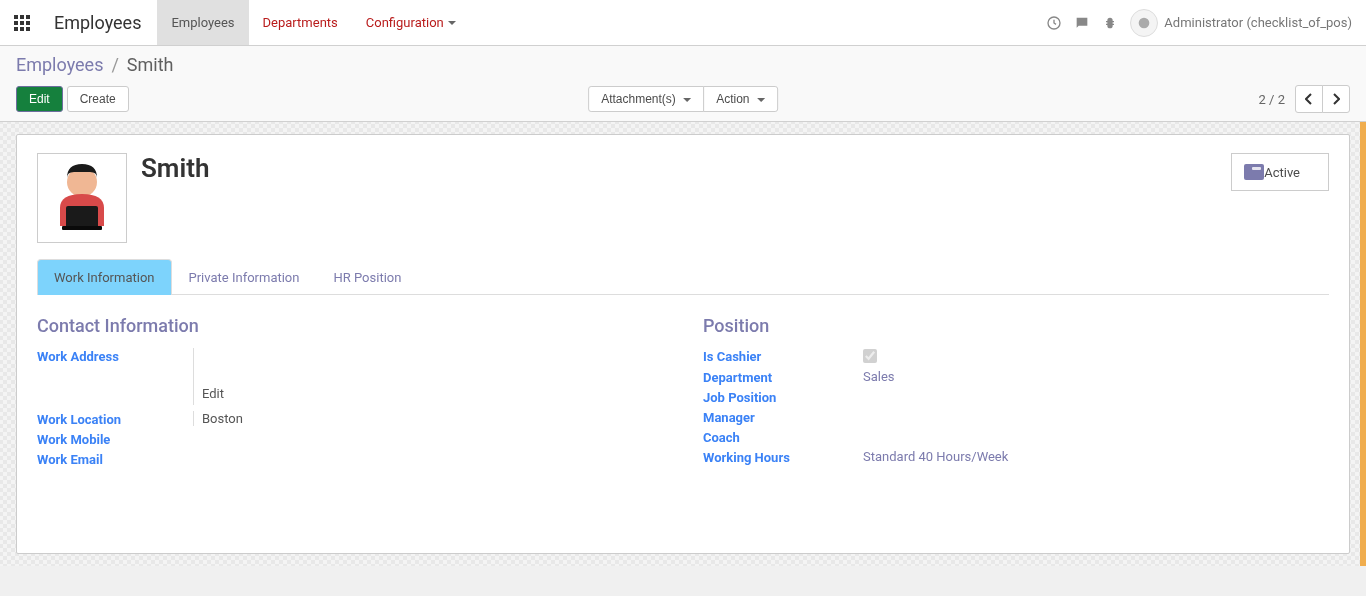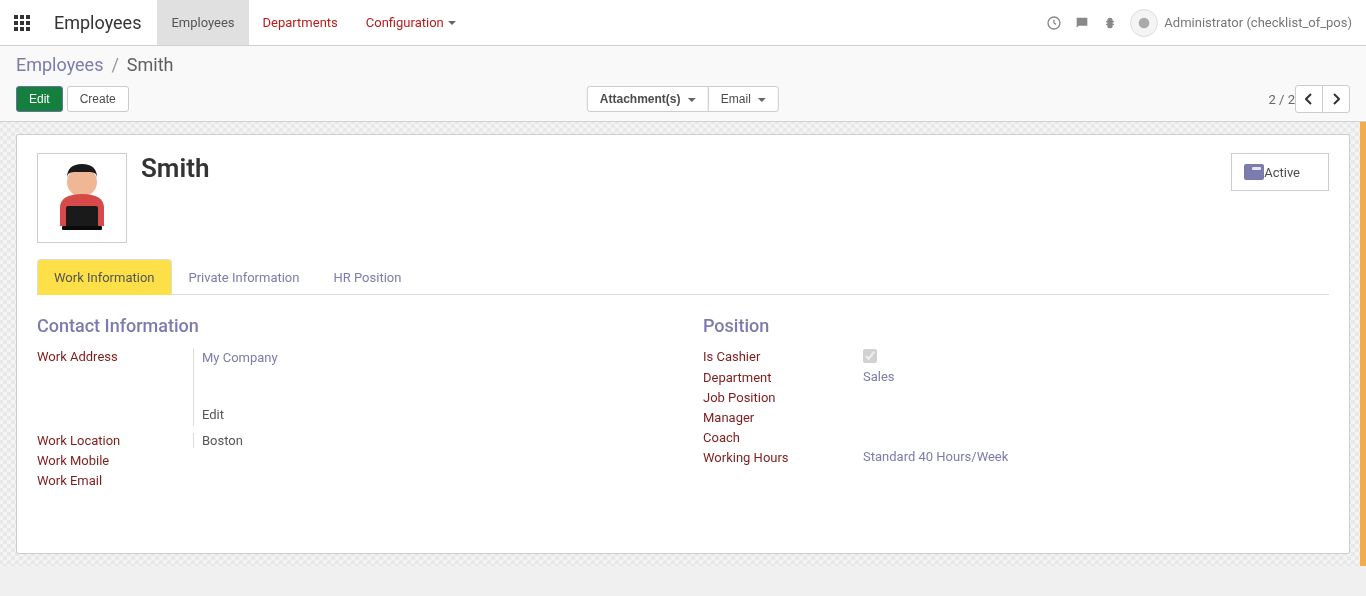--- a/index.html
+++ b/index.html
@@ -146,29 +146,29 @@
     .btn-group {
       display: flex;
     }
     .btn-group .btn {
       border-radius: 0;
       margin-left: -1px;
     }
     .btn-group .btn:first-child {
       border-radius: 3px 0 0 3px;
       margin-left: 0;
-      font-weight: bold;
     }
     .btn-group .btn:last-child {
       border-radius: 0 3px 3px 0;
     }
     .cp-right {
       margin-left: auto;
       display: flex;
       align-items: center;
+      gap: 10px;
     }
     .pager-count {
       color: #666;
       font-size: 13px;
     }
     .pager-buttons {
       display: flex;
     }
     .pager-btn {
       border: 1px solid #ccc;
@@ -276,21 +276,21 @@
       color: #7c7bad;
       cursor: pointer;
       border: 1px solid transparent;
       border-bottom: none;
       margin-bottom: -1px;
     }
     .tab.active {
       color: #555;
       border-color: #ddd;
       border-radius: 4px 4px 0 0;
-      background: #fde047;
+      background: #7dd3fc;
     }
 
     
     .tab-content {
       padding: 20px;
       display: flex;
       gap: 40px;
     }
     .column { flex: 1; }
     .section-title {
@@ -299,22 +299,22 @@
       font-weight: 500;
       margin-bottom: 12px;
     }
     .field-row {
       display: flex;
       margin-bottom: 4px;
       align-items: flex-start;
     }
     .field-label {
       width: 156px;
-      font-weight: 400;
-      color: #7f1d1d;
+      font-weight: 700;
+      color: #3b82f6;
       flex-shrink: 0;
       padding-top: 1px;
     }
     .field-value {
       flex: 1;
       color: #555;
       padding-left: 4px;
       border-left: 1px solid #ddd;
     }
     .field-value.no-border { border-left: none; }
@@ -410,21 +410,21 @@
       <button class="btn btn-primary">Edit</button>
       <button class="btn">Create</button>
     </div>
     <div class="cp-center">
       <div class="btn-group">
         <button class="btn">
           <span>Attachment(s)</span>
           <span class="caret" style="margin-left:4px"></span>
         </button>
         <button class="btn">
-          <span>Email</span>
+          <span>Action</span>
           <span class="caret" style="margin-left:4px"></span>
         </button>
       </div>
     </div>
     <div class="cp-right">
       <span class="pager-count">2 / 2</span>
       <div class="pager-buttons">
         <div class="pager-btn">
           <svg width="8" height="12" viewBox="0 0 8 12">
               <path d="M6 1 1 6l5 5" stroke="#333" stroke-width="2" fill="none"></path>
@@ -476,27 +476,26 @@
       </div>
     </div>
 
     <div class="tab-content">
       <div class="column contact-wrap">
         <div class="section-title">Contact Information</div>
 
         <div class="field-row">
           <div class="field-label">Work Address</div>
           <div class="field-value address-block">
-            <div class="link-val">My Company</div>
             <div style="height:36px"></div>
             <div>Edit</div>
           </div>
         </div>
 
-        <div class="field-row" style="margin-top:6px;align-items:flex-end;">
+        <div class="field-row" style="margin-top:6px;">
           <div class="field-label">Work Location</div>
           <div class="field-value">Boston</div>
         </div>
 
         <div class="field-row">
           <div class="field-label">Work Mobile</div>
           <div class="field-value"></div>
         </div>
         <div class="field-row">
           <div class="field-label">Work Email</div>

